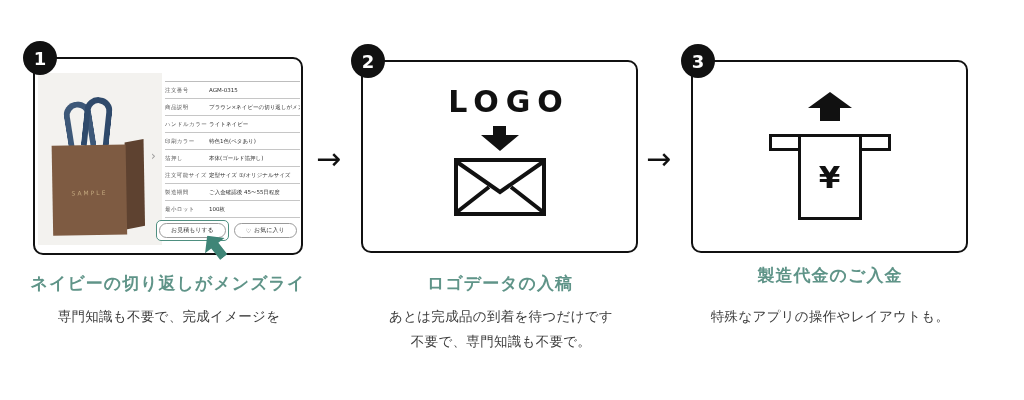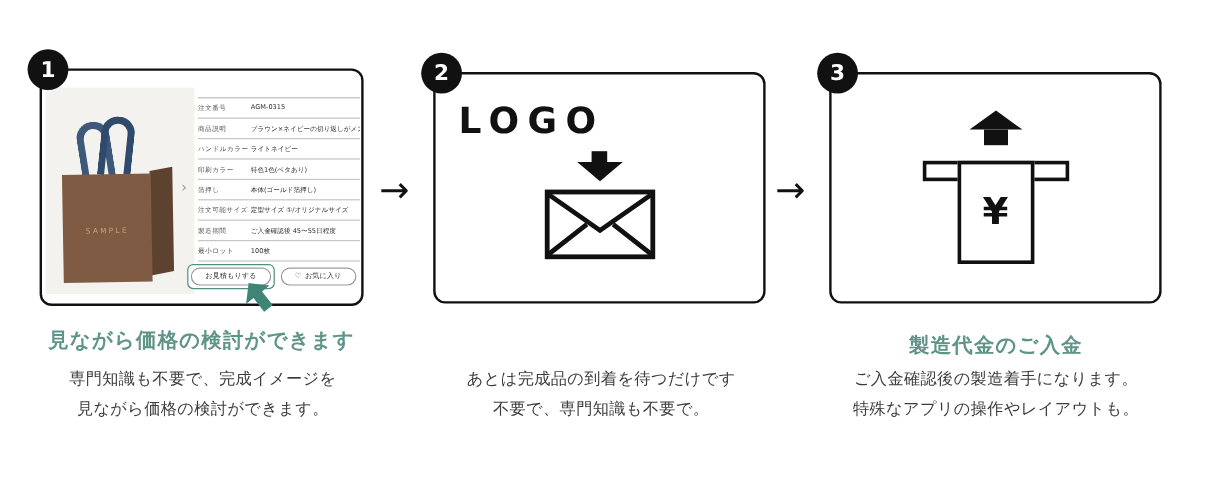--- a/index.html
+++ b/index.html
@@ -18,21 +18,21 @@
     display:flex; align-items:center; justify-content:center; z-index:6; }
 
   .step-arrow { position:absolute; font-size:30px; color:#111; }
   #arrow1 { left:316px; top:141px; }
   #arrow2 { left:646px; top:141px; }
 
   .title { position:absolute; text-align:center; font-weight:700; font-size:17px;
     color:#5f9488; letter-spacing:1px; }
   #title1 { left:8px;   top:272px; width:320px; }
   #title2 { left:340px; top:272px; width:320px; }
-  #title3 { left:665px; top:276px; width:330px; }
+  #title3 { left:665px; top:264px; width:330px; }
 
   .desc { position:absolute; text-align:center; font-size:13.5px; color:#3c3c3c;
     line-height:1.85; letter-spacing:0.3px; }
   #desc1 { left:4px;   top:304px; width:330px;text-align:center; }
   #desc2 { left:336px; top:304px; width:330px; }
   #desc3 { left:660px; top:304px; width:340px; }
 
   
   .photo { position:absolute; left:3px; top:14px; width:124px; height:172px;
     background:#f3f2ef; overflow:hidden; }
@@ -54,21 +54,21 @@
   .spec-value { font-size:5.5px; color:#2e2e2e; white-space:nowrap; }
 
   .buttons { position:absolute; left:121px; top:161px; display:flex; align-items:center; gap:5px; }
   .quote-wrap { border:1.5px solid #4e8f80; border-radius:5px; padding:2px; background:#fff; }
   .pill { border:1px solid #9a9a9a; border-radius:9px; padding:2px 11px; font-size:6px;
     color:#333; background:#fff; white-space:nowrap; display:flex; align-items:center; gap:3px; }
   .cursor-svg { position:absolute; left:167px; top:174px; width:27px; height:27px;
     transform:rotate(-38deg); z-index:7; }
 
   
-  .logo-text { position:absolute; top:22px; left:0; width:100%; text-align:left;
+  .logo-text { position:absolute; top:22px; left:0; width:100%; text-align:center;
     font-size:30px; font-weight:700; letter-spacing:7px; padding-left:19px; color:#111; }
   .down-arrow { position:absolute; top:64px; left:50%; transform:translateX(-50%); }
   .down-arrow .stem { width:13px; height:9px; background:#111; margin:0 auto; }
   .down-arrow .tri  { width:0; height:0; border-left:19px solid transparent;
     border-right:19px solid transparent; border-top:16px solid #111; }
   .envelope { position:absolute; top:95px; left:50%; transform:translateX(-50%); }
 
   
   .up-arrow { position:absolute; top:30px; left:50%; transform:translateX(-50%); }
   .up-arrow .tri  { width:0; height:0; border-left:22px solid transparent;
@@ -177,29 +177,28 @@
       <div class="stem"></div>
     </div>
     <div class="slot-wrap">
       <div class="slot-bar"></div>
       <div class="bill">
         <span class="yen">¥</span>
       </div>
     </div>
   </div>
 
-  <div class="title" id="title1">見ながら価格の検討ができます</div>
+  <div class="title" id="title1">ネイビーの切り返しがメンズライ</div>
+  <div class="title" id="title2">ロゴデータの入稿</div>
   <div class="title" id="title3">製造代金のご入金</div>
 
   <div class="desc" id="desc1">
     <div>専門知識も不要で、完成イメージを</div>
-    <div>見ながら価格の検討ができます。</div>
   </div>
   <div class="desc" id="desc2">
     <div>あとは完成品の到着を待つだけです</div>
     <div>不要で、専門知識も不要で。</div>
   </div>
   <div class="desc" id="desc3">
-    <div>ご入金確認後の製造着手になります。</div>
     <div>特殊なアプリの操作やレイアウトも。</div>
   </div>
 
 </div>
 
 </body></html>

